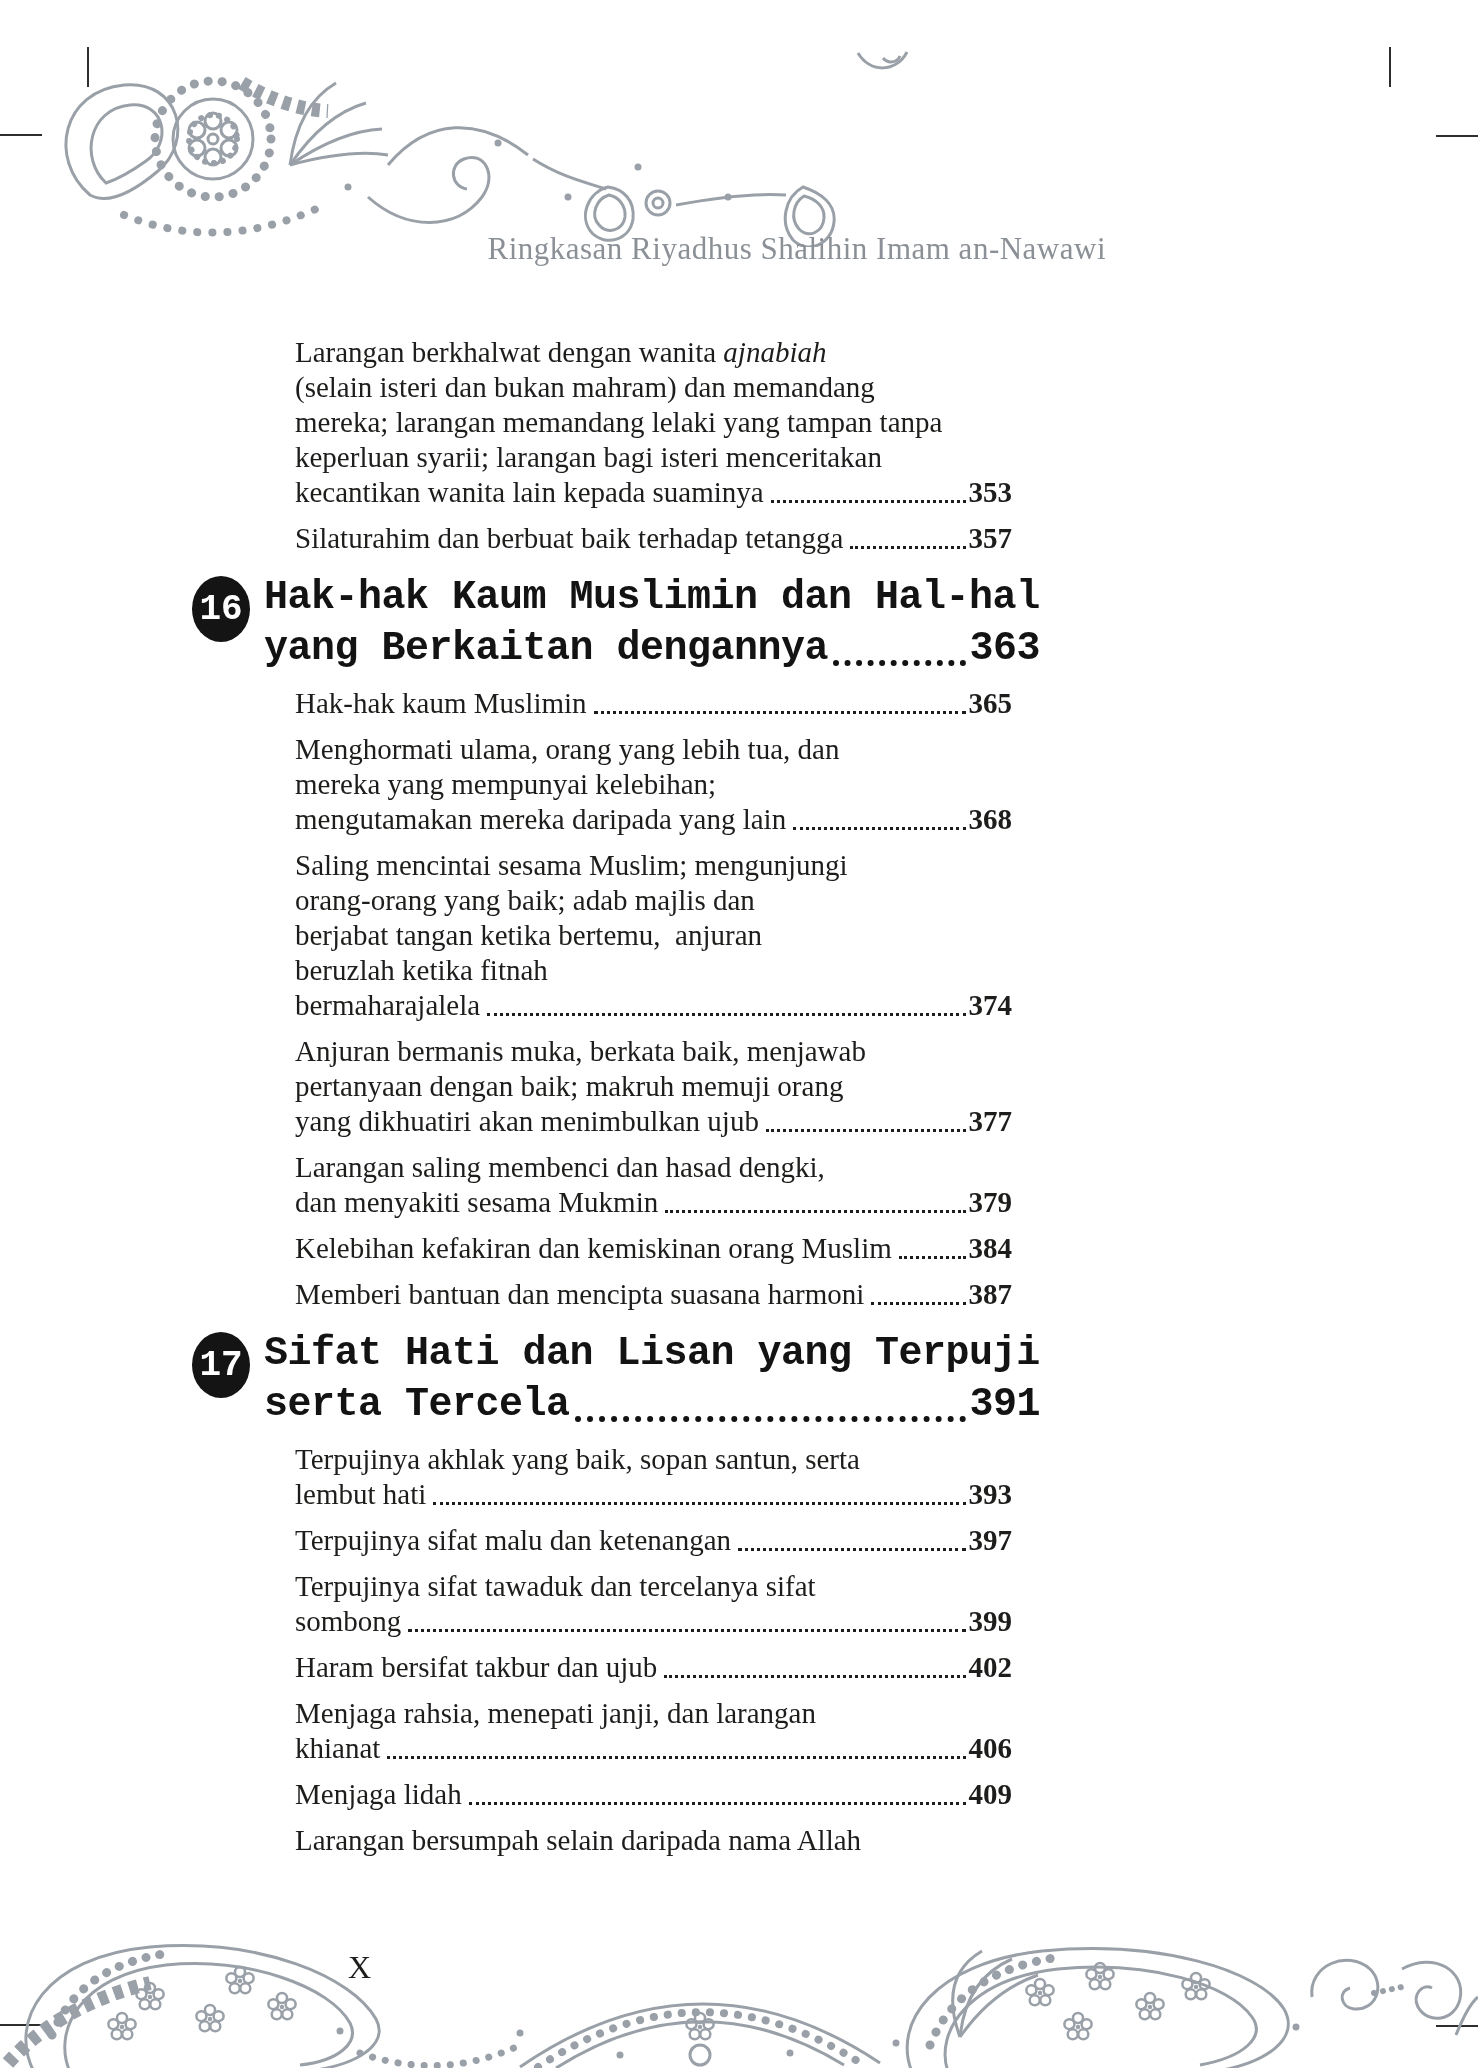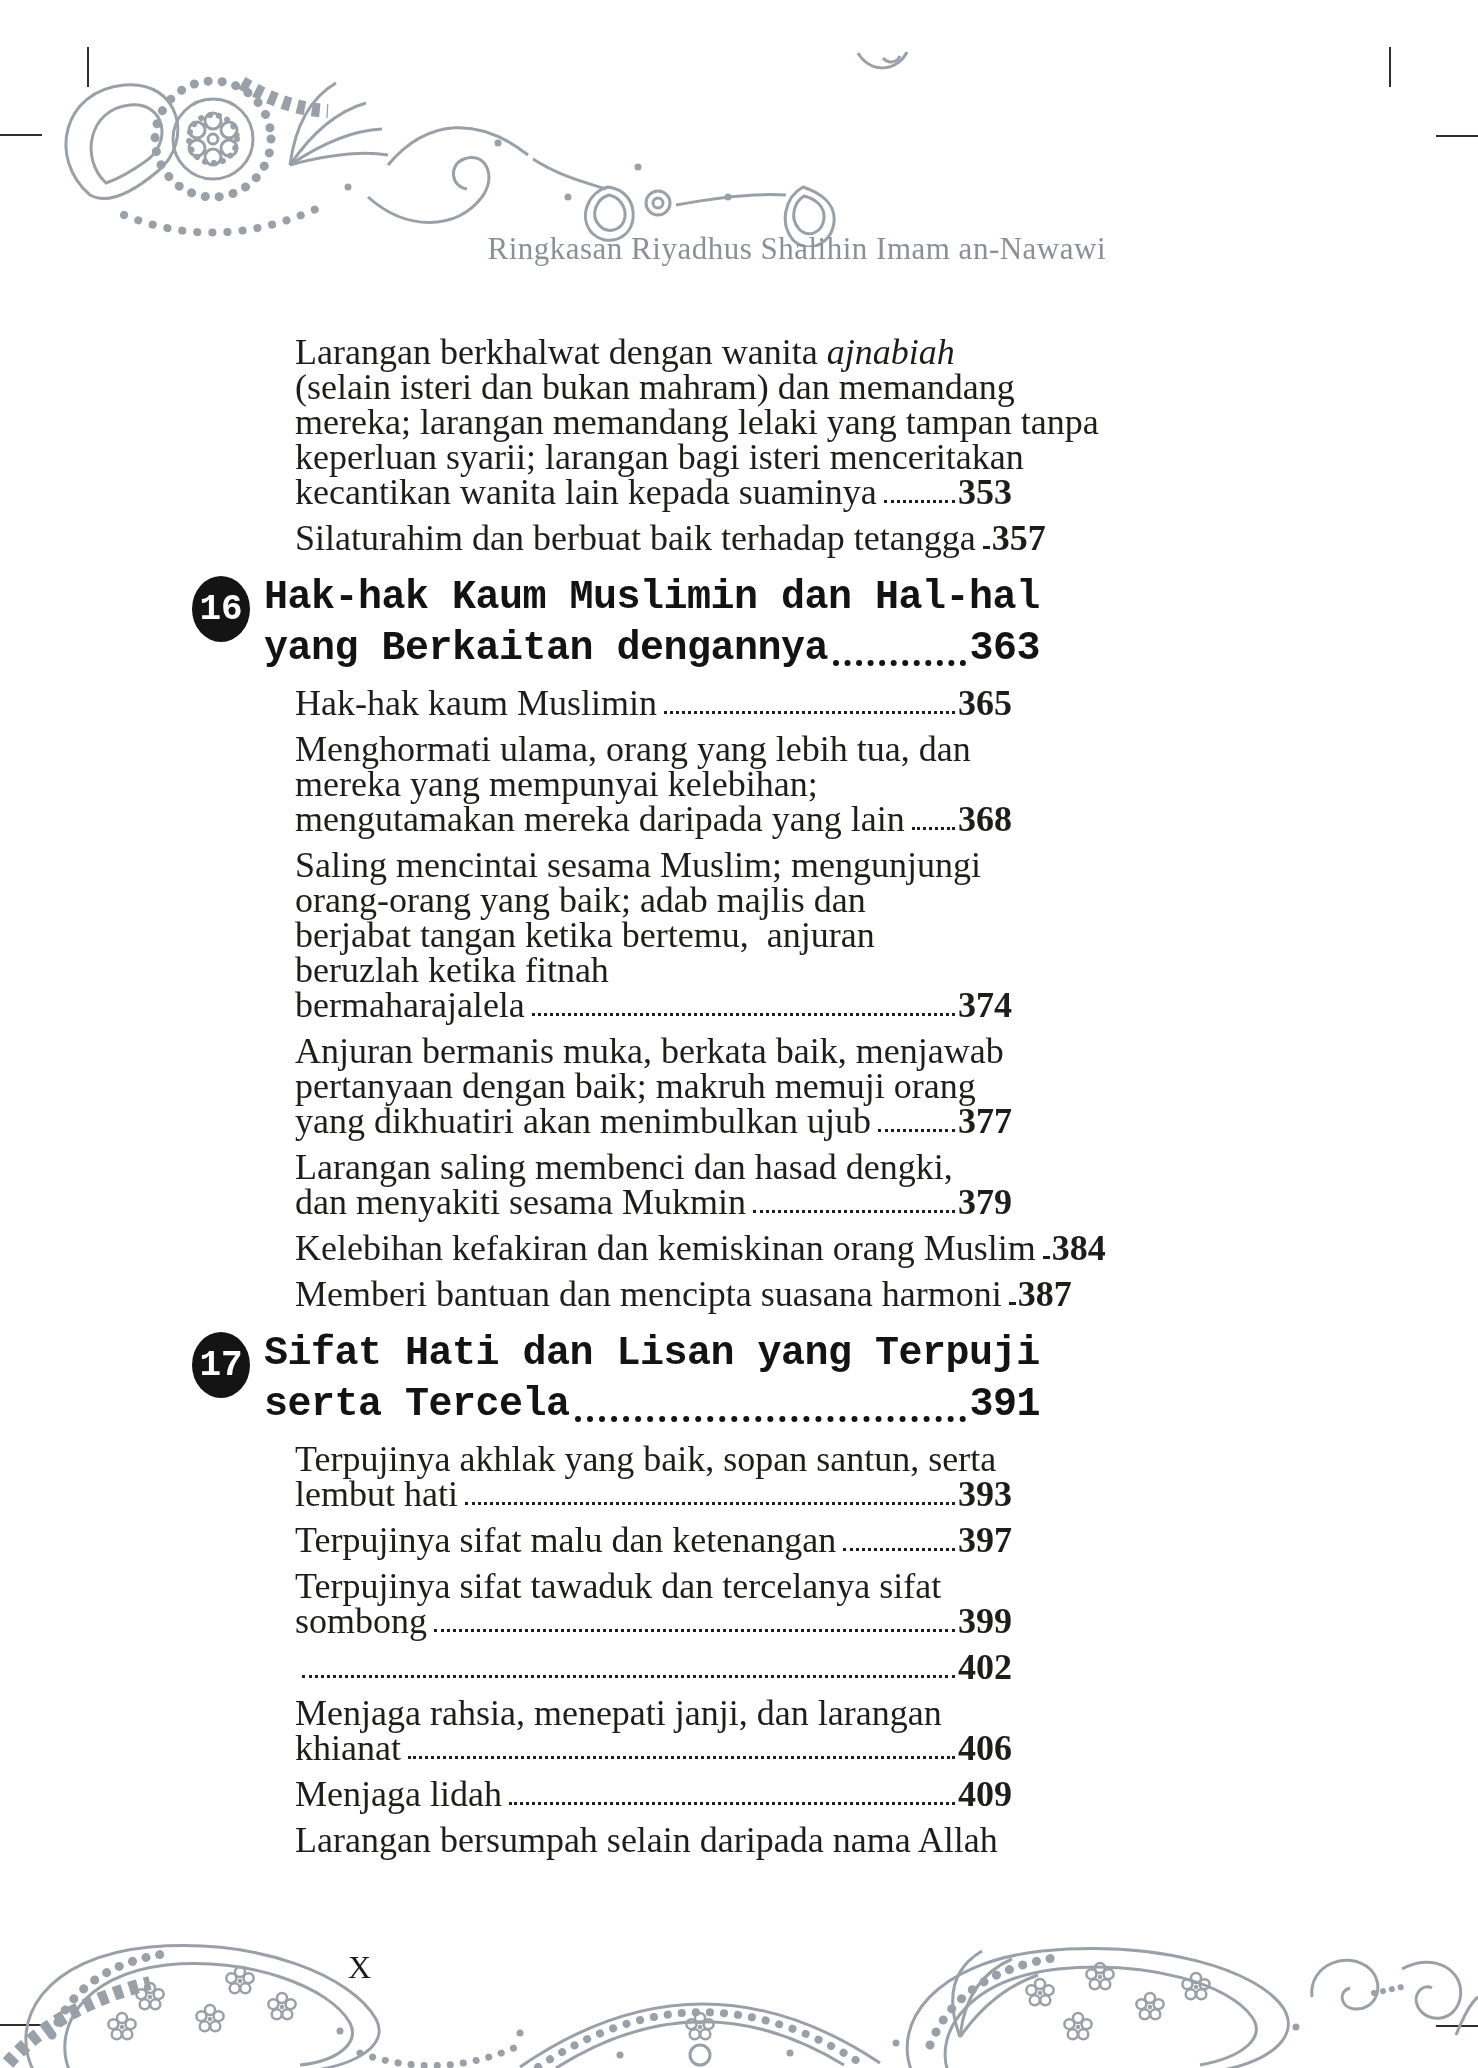--- a/index.html
+++ b/index.html
@@ -13,21 +13,21 @@
   .running-head{
     position:absolute;top:184px;left:0;width:1106px;text-align:right;
     font-size:31px;letter-spacing:.5px;color:var(--header-gray,#8b9096);
   }
   
   .orn{position:absolute;color:var(--ornament,#9aa0a8);pointer-events:none;}
   #orn-top{left:28px;top:0;}
   #orn-bottom{left:0;top:1888px;}
   
   #toc{position:absolute;left:295px;top:288px;width:717px;}
-  .entry{margin:0 0 11px 0;font-size:36px;line-height:35px;}
+  .entry{margin:0 0 11px 0;font-size:29px;line-height:35px;}
   .line{white-space:nowrap;}
   .line.last{display:flex;align-items:flex-start;}
   .line-text{white-space:pre;flex:0 0 auto;}
   .line-text em{font-style:italic;}
   .leader{
     flex:1 1 auto;min-width:6px;align-self:flex-end;
     border-bottom:3px dotted #1d1d1b;margin:0 3px 7px 7px;
   }
   .pg{flex:0 0 auto;font-weight:bold;}
   .chapter{
@@ -239,20 +239,21 @@
         <div class="line"><span class="line-text">Terpujinya sifat tawaduk dan tercelanya sifat</span></div>
         <div class="line last">
           <span class="line-text">sombong</span>
           <span class="leader"></span>
           <span class="pg">399</span>
         </div>
       </div>
 
     <div class="entry">
         <div class="line last">
+          <span class="line-text">Haram bersifat takbur dan ujub</span>
           <span class="leader"></span>
           <span class="pg">402</span>
         </div>
       </div>
 
     <div class="entry">
         <div class="line"><span class="line-text">Menjaga rahsia, menepati janji, dan larangan</span></div>
         <div class="line last">
           <span class="line-text">khianat</span>
           <span class="leader"></span>

